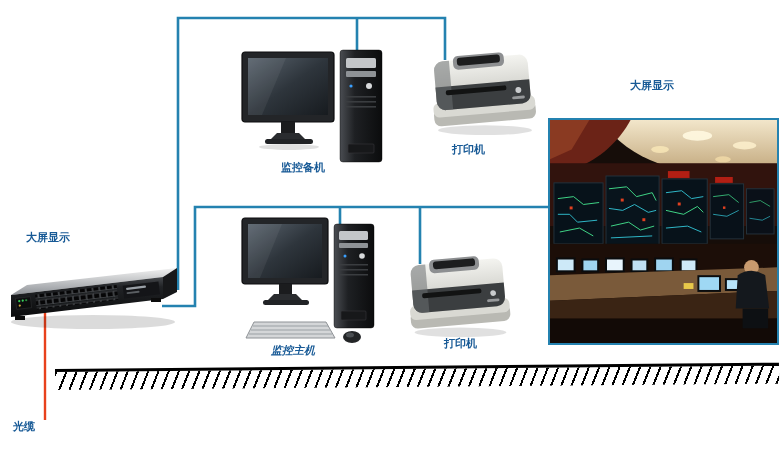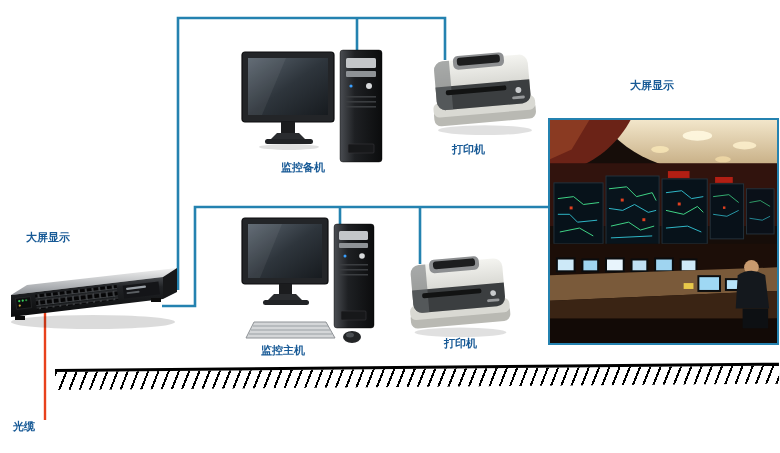--- a/index.html
+++ b/index.html
@@ -268,17 +268,17 @@
     </svg>
   </div>
 
   <div class="ground-line"></div>
   <div class="ground-hatch"></div>
 
   <div class="label" style="left:26px;top:231px;">大屏显示</div>
   <div class="label" style="left:281px;top:161px;">监控备机</div>
   <div class="label" style="left:452px;top:143px;">打印机</div>
   <div class="label" style="left:630px;top:79px;">大屏显示</div>
-  <div class="label" style="left:261px;top:344px;">监控主机</div>
+  <div class="label" style="left:271px;top:344px;font-style:italic;">监控主机</div>
   <div class="label" style="left:444px;top:337px;">打印机</div>
   <div class="label" style="left:13px;top:420px;text-align:right;">光缆</div>
 
 </div>
 
 </body></html>

